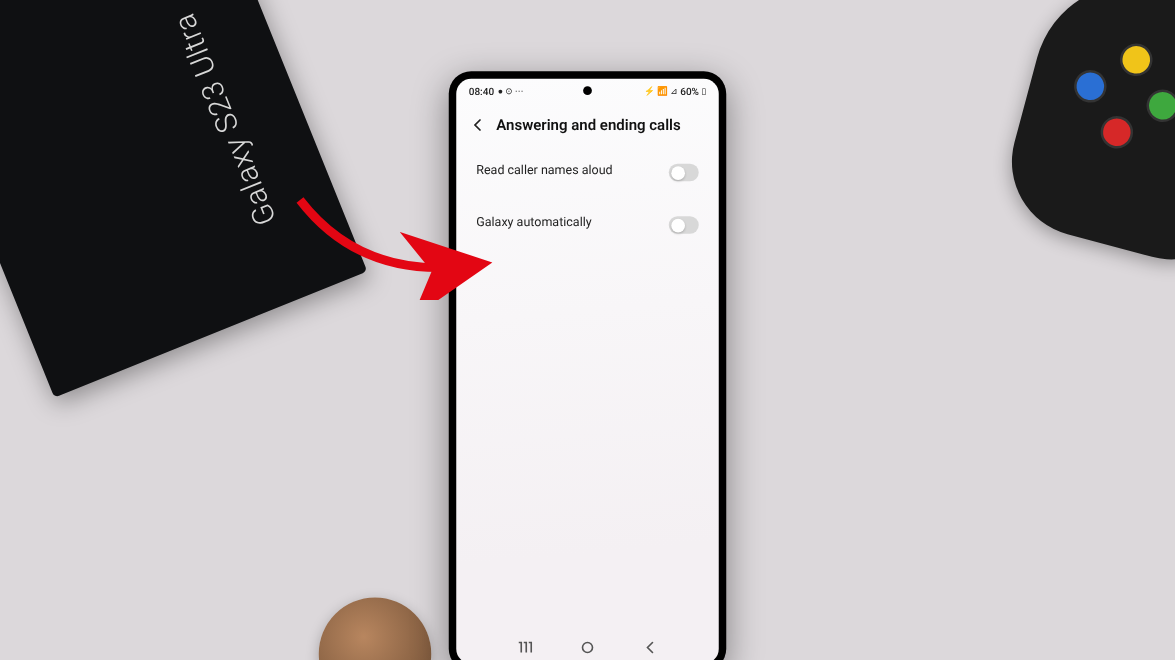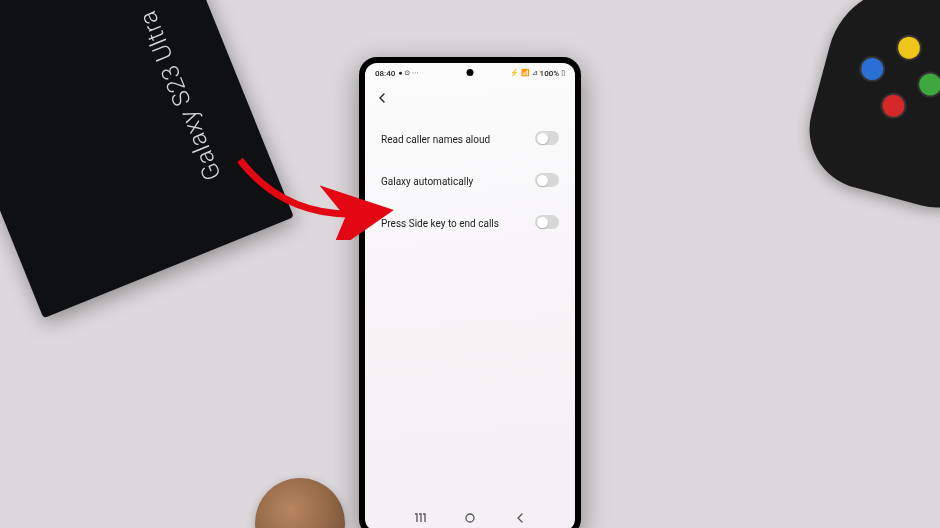--- a/index.html
+++ b/index.html
@@ -147,21 +147,21 @@
       font-weight: 600;
       color: #111;
     }
     
     
     .settings-list {
       padding: 0 2px;
     }
     .setting-row {
       display: flex;
-      align-items: flex-end;
+      align-items: flex-start;
       justify-content: space-between;
       padding: 12px 14px;
       min-height: 42px;
     }
     .setting-label {
       font-size: 10px;
       color: #222;
       flex: 1;
     }
     
@@ -242,50 +242,45 @@
   <div class="phone-screen">
     <div class="camera-hole"></div>
 
     <div class="status-bar">
       <div class="status-left">
         <span>08:40</span>
         <span class="status-icon">● ⊙ ⋯</span>
       </div>
       <div class="status-right">
         <span class="status-icon">⚡ 📶 ⊿</span>
-        <span>100%</span>
+        <span>60%</span>
         <span class="status-icon">▯</span>
       </div>
     </div>
 
     <div class="header">
       <svg class="back-chevron" viewBox="0 0 10 10">
         <path d="M7 1 L3 5 L7 9" stroke="#222" stroke-width="1.4" fill="none" stroke-linecap="round"></path>
       </svg>
+      <span class="header-title">Answering and ending calls</span>
     </div>
 
     <div class="settings-list">
       <div class="setting-row">
         <span class="setting-label">Read caller names aloud</span>
         <div class="toggle toggle-off">
           <div class="toggle-thumb"></div>
         </div>
       </div>
       <div class="setting-row">
         <span class="setting-label">Galaxy automatically</span>
         <div class="toggle toggle-off">
           <div class="toggle-thumb"></div>
         </div>
       </div>
-      <div class="setting-row">
-        <span class="setting-label">Press Side key to end calls</span>
-        <div class="toggle toggle-off">
-          <div class="toggle-thumb"></div>
-        </div>
-      </div>
     </div>
 
     <div class="nav-bar">
       <div class="nav-btn">
         <svg width="12" height="12" viewBox="0 0 12 12">
             <path d="M1 2h2v8M5 2h2v8M9 2h2v8" stroke="#555" stroke-width="1.3" fill="none"></path>
           </svg>
       </div>
       <div class="nav-btn">
         <svg width="12" height="12" viewBox="0 0 12 12">

